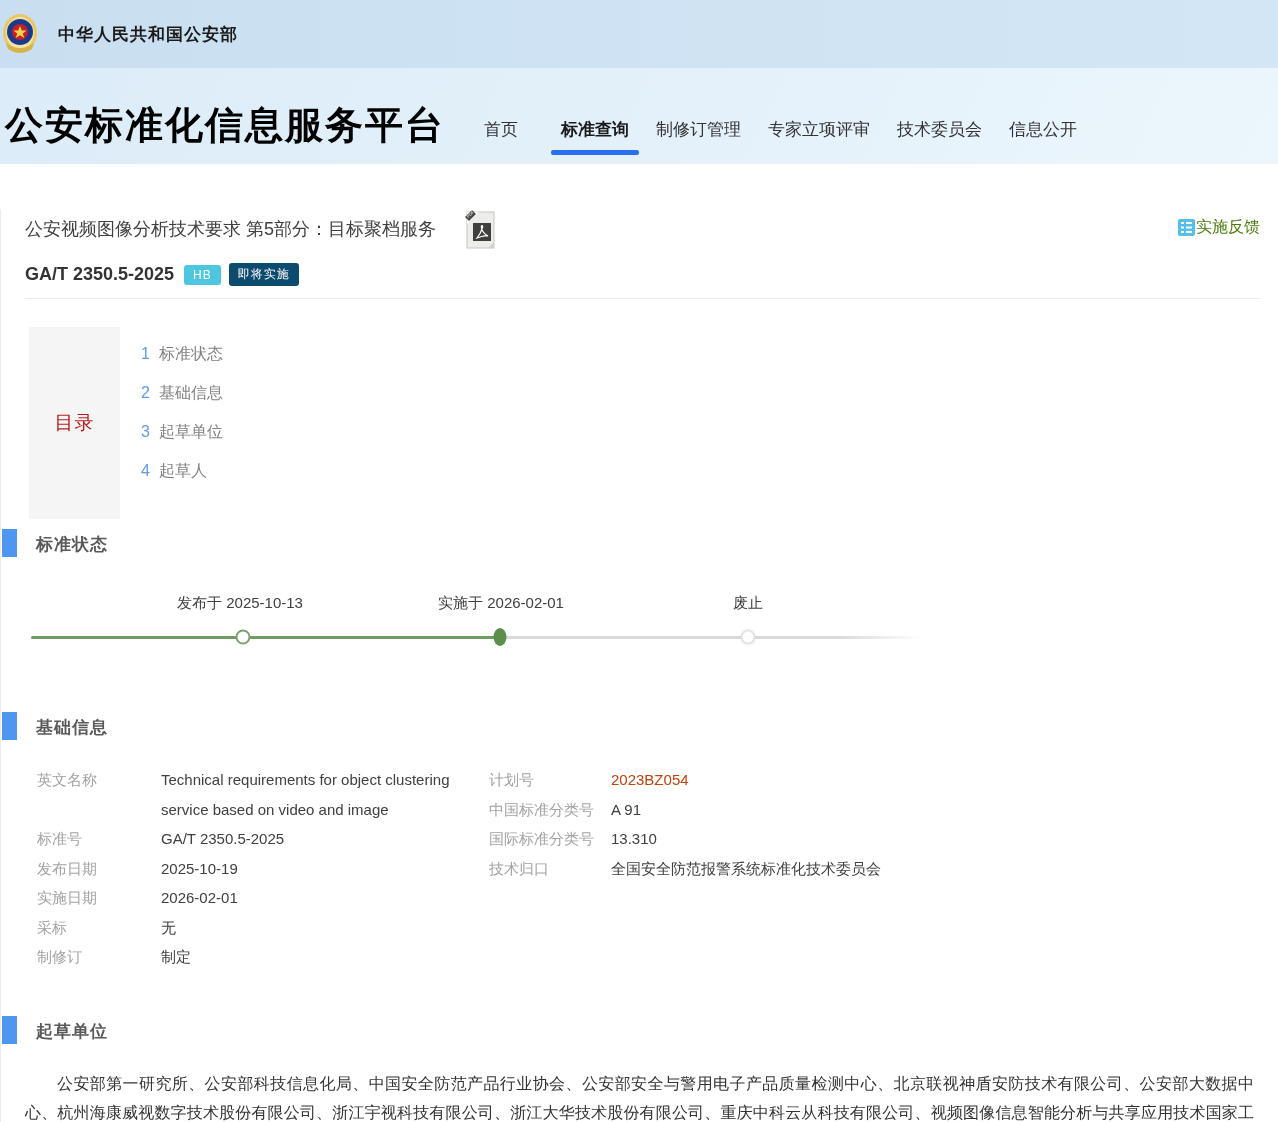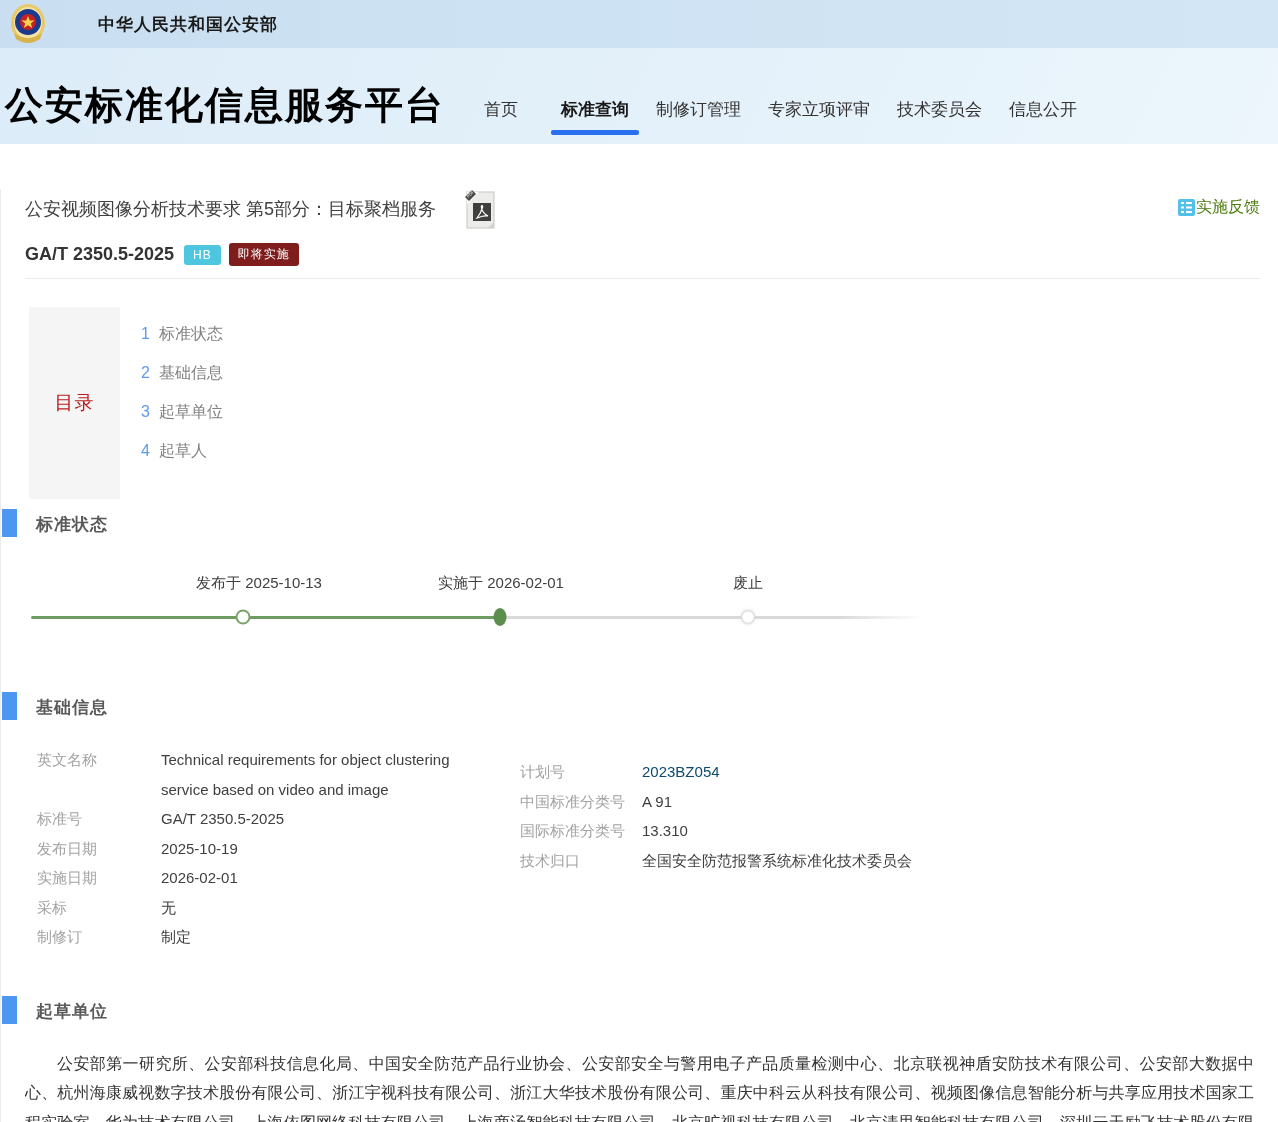--- a/index.html
+++ b/index.html
@@ -3,23 +3,22 @@
 <meta charset="utf-8">
 <style>
   * { margin:0; padding:0; box-sizing:border-box; }
   html,body { width:1278px; }
   body {
     font-family:"Liberation Sans","DejaVu Sans",sans-serif;
     background:#fff; color:#333; width:1278px; height:1122px; overflow:hidden;
   }
   
   .topbar {
-    height:48px; display:flex; align-items:center; padding-left:8px;
+    height:68px; display:flex; align-items:center; 
     background:linear-gradient(to right,#c9dff1,#d3e6f5);
-    gap:32px;
   }
   .topbar .org { font-size:17px; font-weight:bold; color:#1a1a1a; margin-left:18px; letter-spacing:1px; }
   
   .band {
     position:relative; height:96px;
     background:linear-gradient(115deg,#dcecf8 0%,#e4f1fa 55%,#ecf6fc 100%);
   }
   .platform-title {
     position:absolute; left:5px; top:32px; font-size:38px; font-weight:bold;
     color:#000; letter-spacing:2px;
@@ -36,21 +35,21 @@
   
   .main { background:#fff; border-left:1px solid #ececec; padding-bottom:30px; }
   .doc-row1 { display:flex; align-items:flex-start; margin:45px 18px 0 24px; }
   .doc-title { font-size:18px; color:#404040; line-height:40px; }
   .pdf-icon { margin-left:26px; cursor:pointer; }
   .feedback { margin-left:auto; display:flex; align-items:center; color:#4d7c0f; font-size:16px; cursor:pointer; margin-top:8px; }
   .doc-row2 { display:flex; align-items:center; gap:8px; margin:12px 24px 0; }
   .doc-code { font-size:18px; font-weight:bold; color:#333; margin-right:2px; }
   .badge { color:#fff; font-size:12px; border-radius:3px; padding:3px 9px; letter-spacing:1px; }
   .badge.hb { background:#4fc6e0; }
-  .badge.soon { background:#7f1d1d; }
+  .badge.soon { background:#0c4a6e; }
   .divider { border-top:1px solid #eaeaea; margin:12px 18px 0 24px; }
   
   .toc { position:relative; margin:28px 0 0 28px; height:192px; }
   .toc-box {
     position:absolute; left:0; top:0; width:91px; height:192px; background:#f5f5f6;
     display:flex; align-items:center; justify-content:center;
   }
   .toc-title { font-size:19px; color:#b91c1c; letter-spacing:1px; }
   .toc-list { position:absolute; left:112px; top:16px; }
   .toc-item { display:flex; gap:9px; margin-bottom:17px; line-height:22px; cursor:pointer; }
@@ -69,23 +68,23 @@
   .tl-dot { position:absolute; top:57px; transform:translate(-50%,-50%); background:#fff; border-radius:50%; }
   .tl-dot.hollow-green { width:15px; height:15px; border:2px solid #7aa369; }
   .tl-dot.solid-green  { width:13px; height:18px; background:#5c8e4e; border:none; }
   .tl-dot.hollow-gray  { width:15px; height:15px; border:2px solid #e3e3e3; box-shadow:0 0 4px rgba(0,0,0,.08); }
   
   .info { position:relative; margin:26px 0 0 36px; min-height:200px; }
   .info-row { display:flex; line-height:29.5px; font-size:15px; }
   .info-label { width:124px; color:#a2a2a2; flex-shrink:0; }
   .info-value { color:#404040; }
   .info-left .info-value { width:316px; }
-  .info-right { position:absolute; left:452px; top:12px;margin-left:31px; }
+  .info-right { position:absolute; left:452px; top:0; }
   .info-right .info-label { width:122px; }
-  .info-value.link { color:#0c4a6e; cursor:pointer; }
+  .info-value.link { color:#c2410c; cursor:pointer; }
   
   .drafting-p {
     margin:26px 24px 0 24px; font-size:16px; line-height:29.5px; color:#333;
     text-indent:2em; text-align:justify;
   }
   .mt-status { margin-top:14px; }
   .mt-basic  { margin-top:40px; }
   .mt-draft  { margin-top:48px; }
 </style>
 </head>
@@ -173,21 +172,21 @@
       </div>
     </div>
   </div>
 
   <div class="sec-head mt-status">
     <span class="sec-bar"></span>
     <span class="sec-title">标准状态</span>
   </div>
 
   <div class="timeline">
-    <span class="tl-label" style="left:258px;">发布于 2025-10-13</span>
+    <span class="tl-label" style="left:239px;">发布于 2025-10-13</span>
     <span class="tl-label" style="left:500px;">实施于 2026-02-01</span>
     <span class="tl-label" style="left:747px;">废止</span>
     <div class="tl-seg green"></div>
     <div class="tl-seg gray"></div>
     <div class="tl-dot hollow-green" style="left:242px;"></div>
     <div class="tl-dot solid-green" style="left:499px;"></div>
     <div class="tl-dot hollow-gray" style="left:747px;"></div>
   </div>
 
   <div class="sec-head mt-basic">

